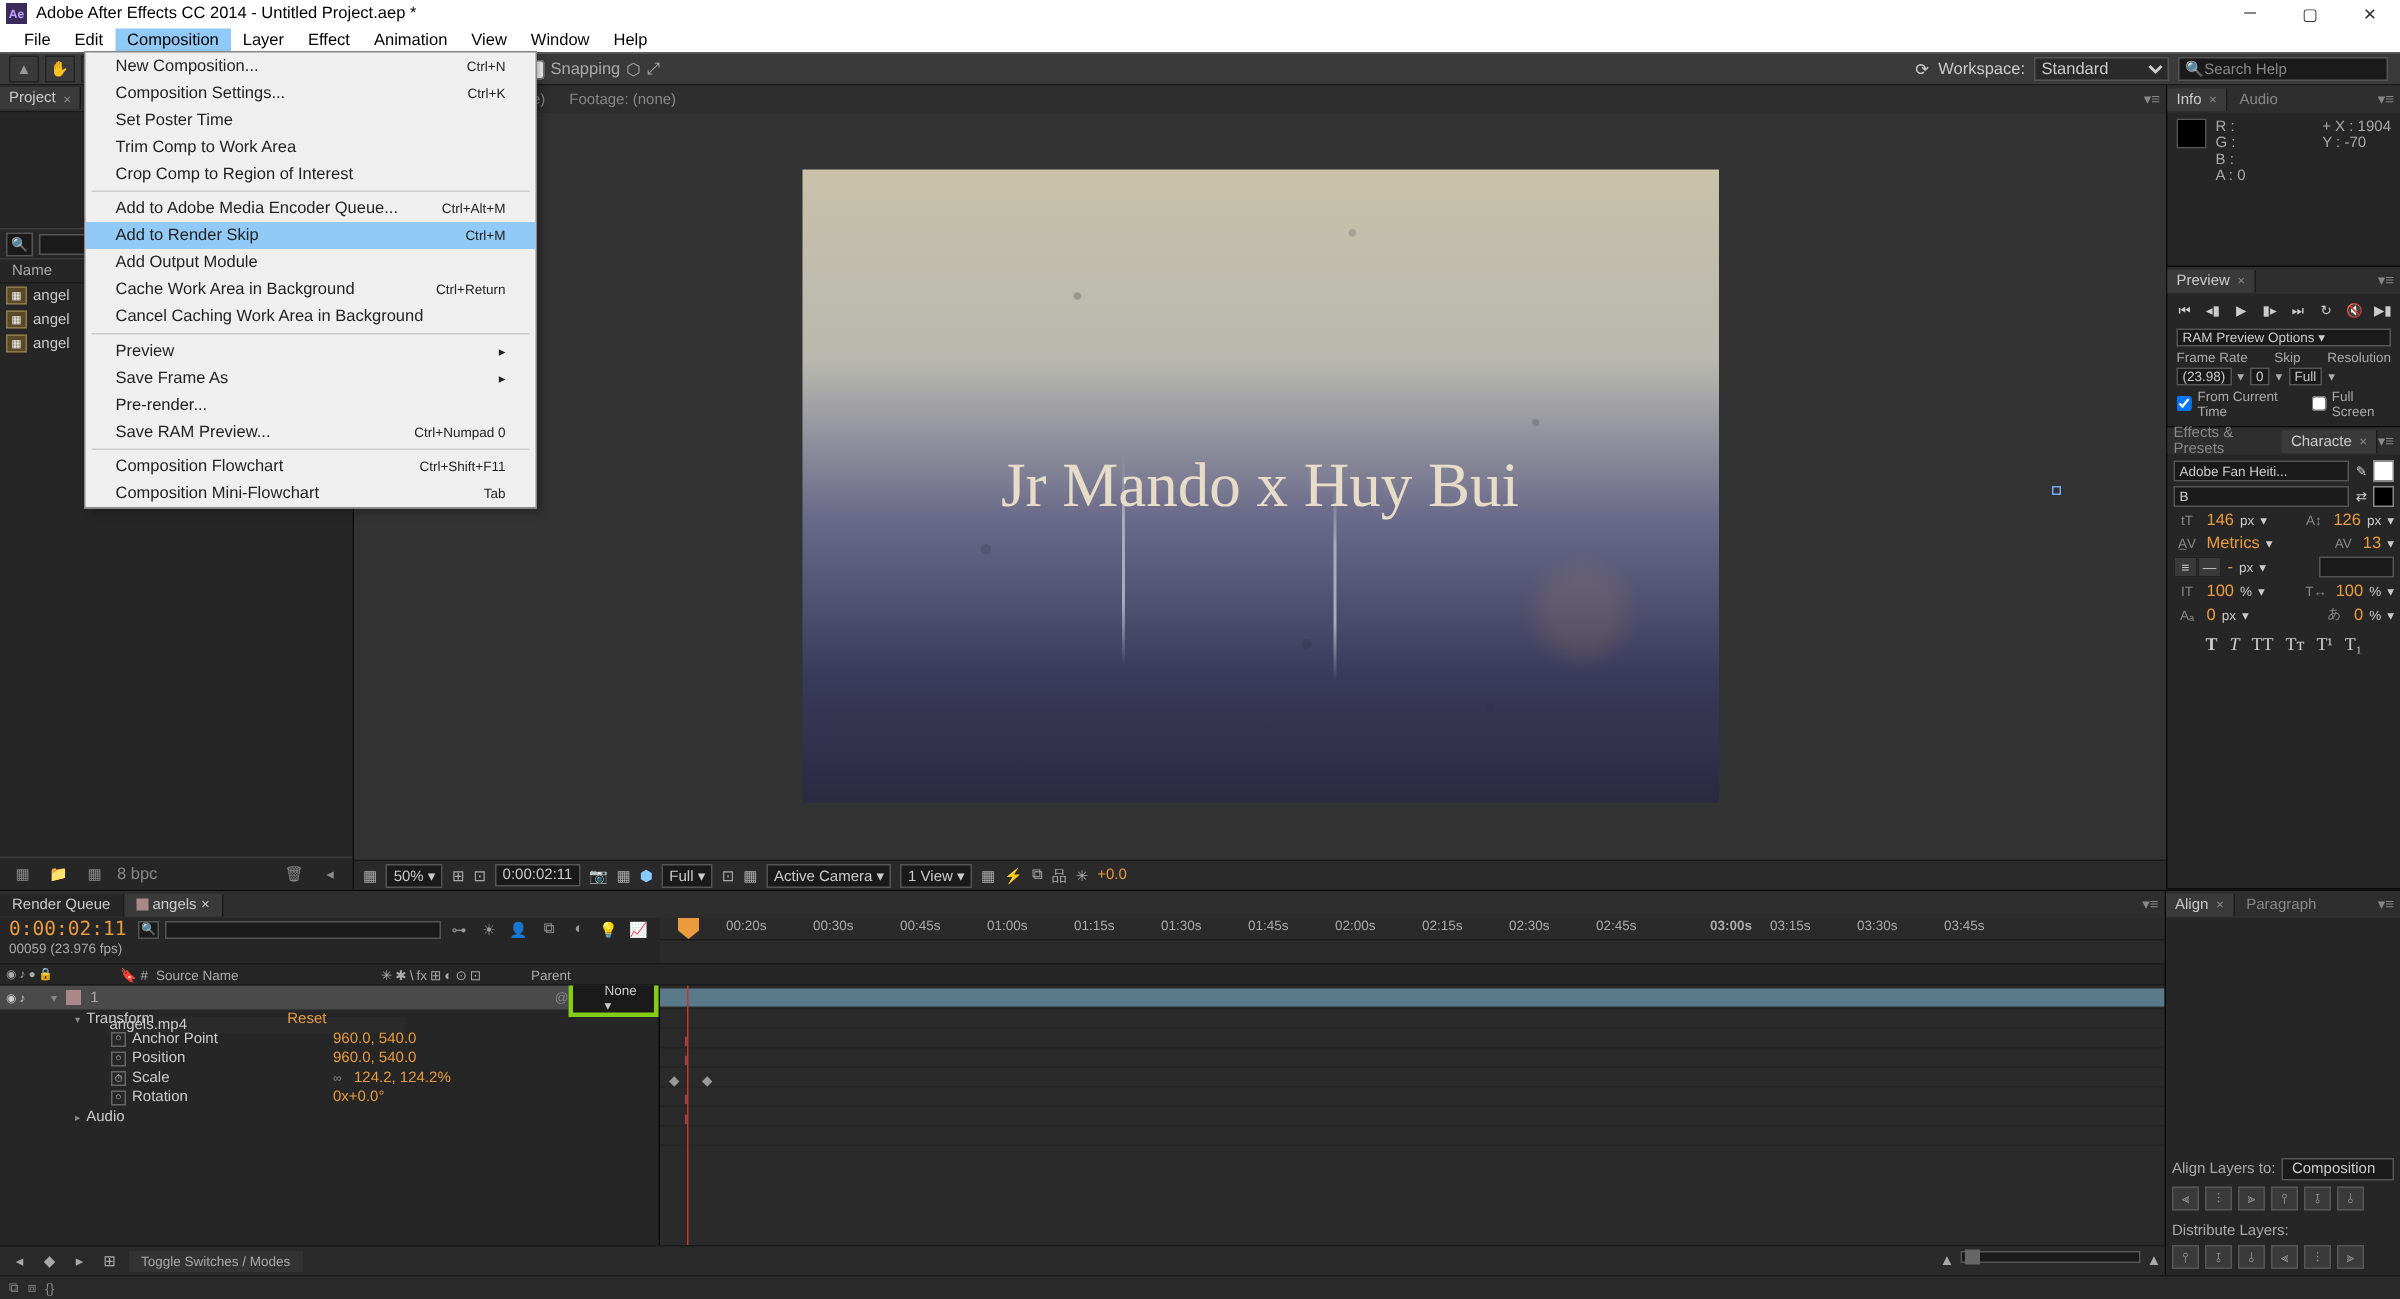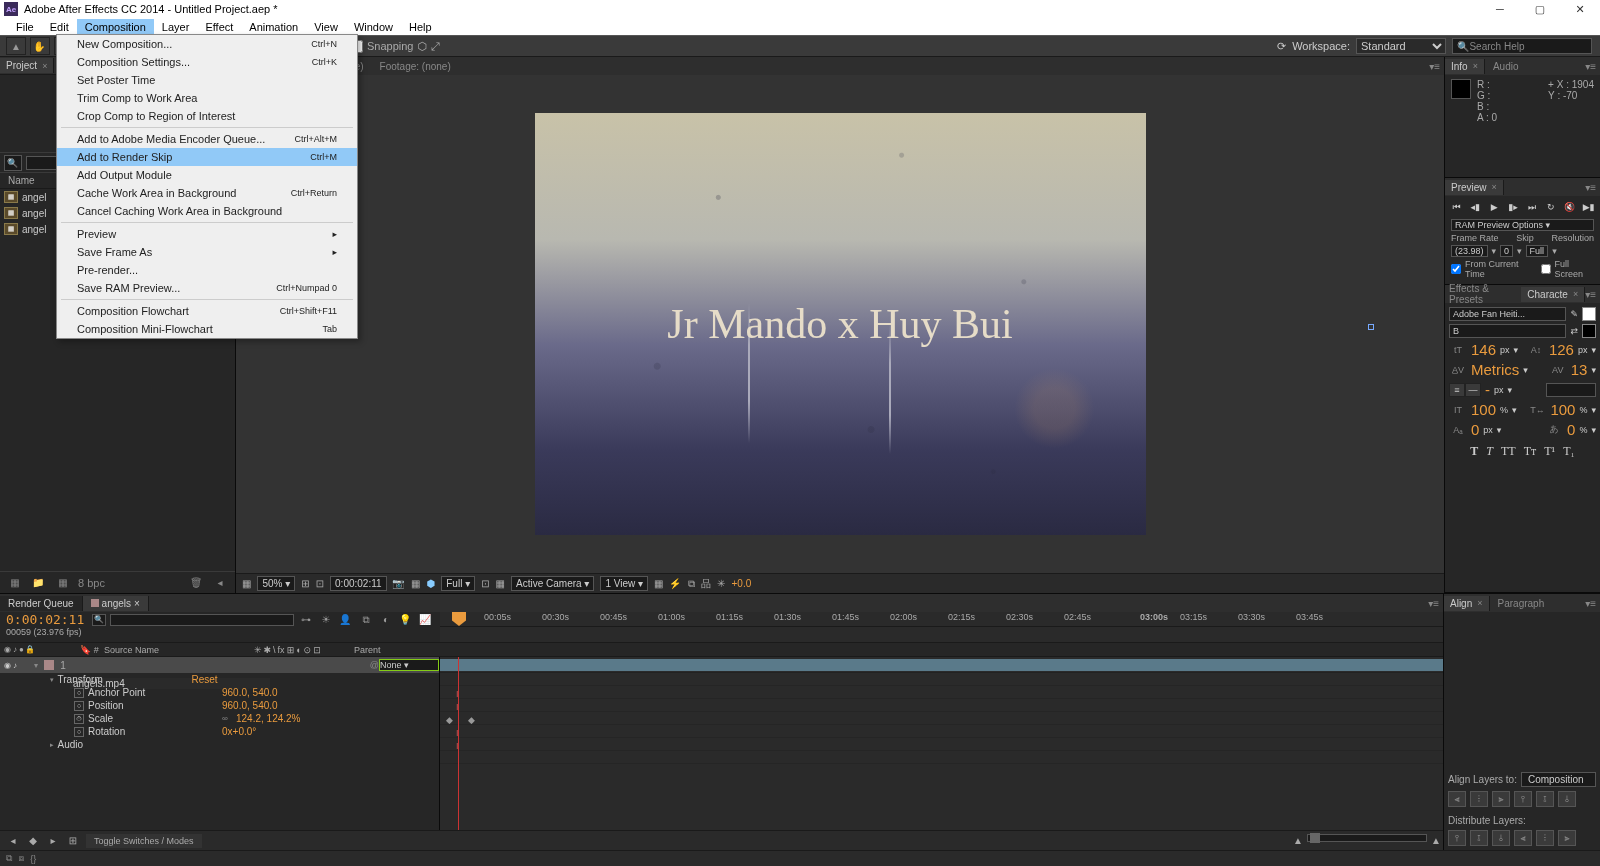--- a/index.html
+++ b/index.html
@@ -54,21 +54,21 @@
 .preview-ctrls { display: flex; justify-content: center; gap: 4px; margin-bottom: 4px; }
 .preview-ctrls div { width: 16px; height: 14px; display:flex;align-items:center;justify-content:center;font-size:9px;color:#ccc;}
 .preview-row { display: flex; align-items: center; gap: 4px; font-size: 9px; padding: 1px 2px; color:#aaa;}
 .preview-row .dd { background:#1a1a1a;border:1px solid #555;padding:0 3px;color:#ccc;font-size:9px;}
 .preview-row input[type=checkbox]{ width:10px;height:10px;}
 .char-body { padding: 4px; font-size: 9px; }
 .char-row { display: flex; align-items: center; gap: 4px; margin-bottom: 3px; }
 .char-row .dd { flex:1; background:#1a1a1a;border:1px solid #555;padding:1px 3px;color:#ccc;font-size:9px;}
 .char-row .col { width: 14px; height: 14px; background:#fff;border:1px solid #888;}
 .char-row .ic { width:18px;display:flex;align-items:center;justify-content:center;color:#888;font-size:9px;}
-.char-row .val { color:#ea9b3e;font-size:15px;}
+.char-row .val { color:#ea9b3e;font-size:11px;}
 .char-row .seg { display:flex; }
 .char-row .seg div { width:16px;height:14px;border:1px solid #222;background:#3a3a3a;display:flex;align-items:center;justify-content:center;font-size:9px;color:#ccc;}
 .char-tt { display:flex;gap:8px;justify-content:center;margin-top:6px;}
 .char-tt div { font-family:serif;font-size:12px;color:#ccc;}
 
 .bottomrow { display:flex; height: 257px; border-top:1px solid #0a0a0a;}
 .timeline { flex:1; background:#262626; display:flex;flex-direction:column; border-right:1px solid #0a0a0a;}
 .tl-tabs { height:18px; background:#2e2e2e; display:flex;align-items:center;}
 .tl-tab { padding:2px 8px;font-size:10px;background:#262626;border-right:1px solid #1a1a1a;display:flex;align-items:center;gap:3px;}
 .tl-tab.active { background:#3a3a3a;}
@@ -437,21 +437,21 @@
             <div class="tbtn">◐</div>
             <div class="tbtn">💡</div>
             <div class="tbtn">📈</div>
           </div>
         </div>
         <div class="tl-fps-row">00059 (23.976 fps)</div>
       </div>
       <div class="tl-right" style="flex:1">
         <div class="tl-ruler">
           <div class="cti"></div>
-        <div class="tick" style="left: 44px;">00:05s</div>
+        <div class="tick" style="left: 44px;">00:20s</div>
             <div class="tick" style="left: 102px;">00:30s</div>
             <div class="tick" style="left: 160px;">00:45s</div>
             <div class="tick" style="left: 218px;">01:00s</div>
             <div class="tick" style="left: 276px;">01:15s</div>
             <div class="tick" style="left: 334px;">01:30s</div>
             <div class="tick" style="left: 392px;">01:45s</div>
             <div class="tick" style="left: 450px;">02:00s</div>
             <div class="tick" style="left: 508px;">02:15s</div>
             <div class="tick" style="left: 566px;">02:30s</div>
             <div class="tick" style="left: 624px;">02:45s</div>
@@ -489,21 +489,21 @@
           <div class="eye">
               <span>◉</span>
               <span>♪</span>
             </div>
           <div class="tri">▾</div>
           <span style="width:10px;height:10px;background:#a88;margin:0 2px"></span>
           <div class="num">1</div>
           <div class="name">angels.mp4</div>
           <div style="width:100px"></div>
           <span style="font-size:9px;color:#888">@</span>
-          <div style="background:#1a1a1a;border:1px solid #84cc16;padding:0 0;font-size:9px;width:60px"><span>None</span> ▾</div>
+          <div style="background:#1a1a1a;border:3px solid #84cc16;padding:0 21px;font-size:9px;width:60px"><span>None</span> ▾</div>
         </div>
         <div class="tl-prop">
           <span class="tri">▾</span>
           <span class="pname">Transform</span>
           <span class="pval">Reset</span>
         </div>
         <div id="tl-props">
             <div class="tl-prop">
               <span style="width:20px"></span>
               <div class="sw">○</div>

